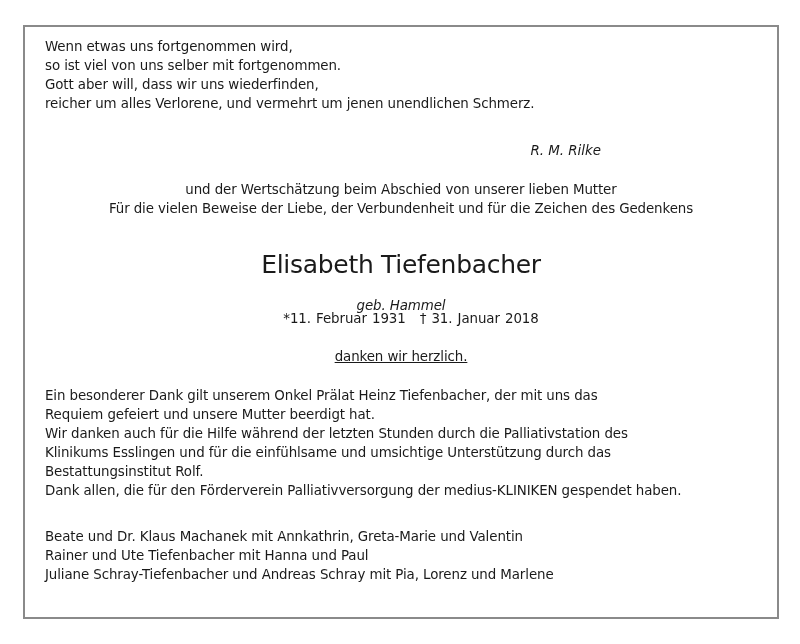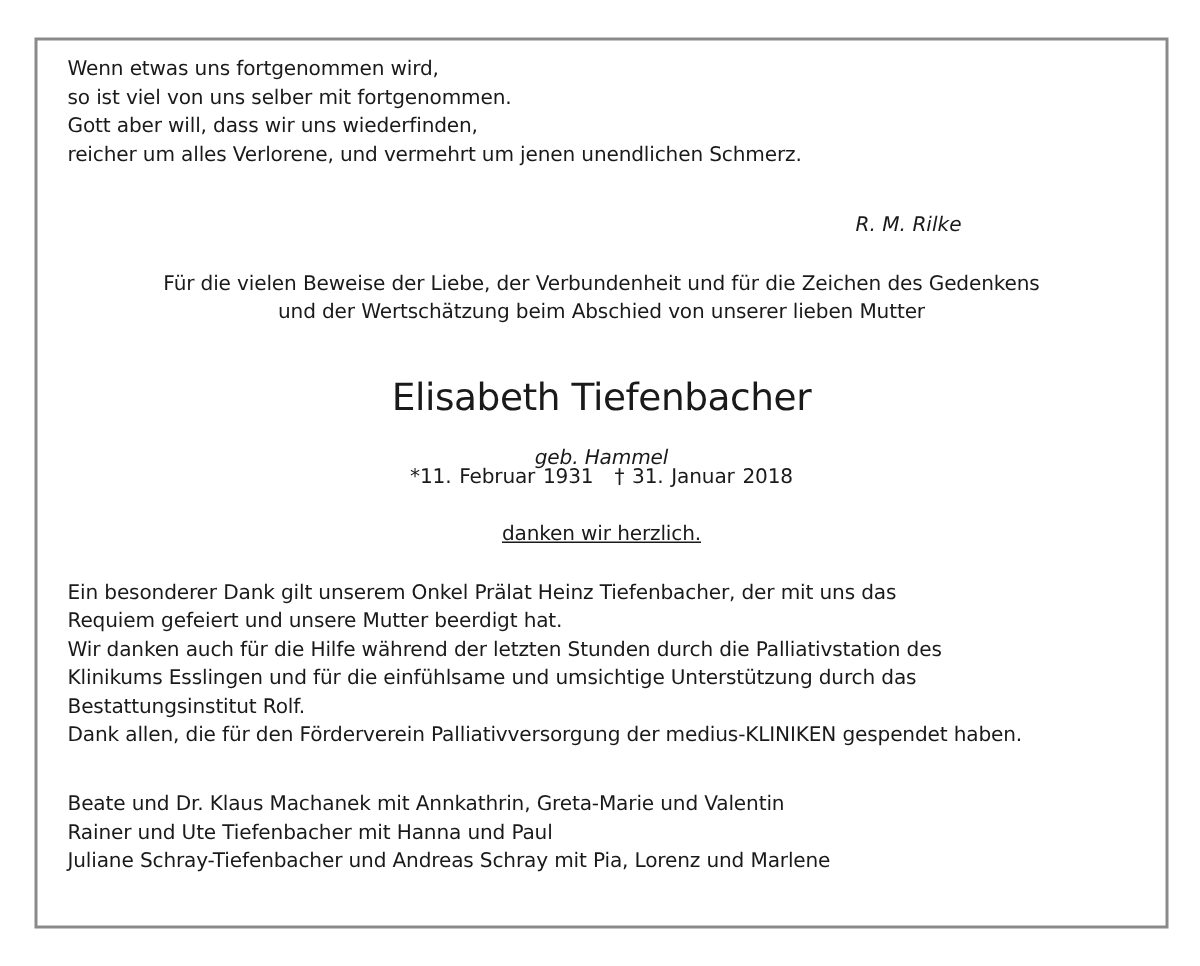--- a/index.html
+++ b/index.html
@@ -35,41 +35,40 @@
     .poem div { height: 19px; }
     .attr {
       position: absolute;
       left: 0;
       width: 601px;
       top: 141px;
       text-align: right;
       font-style: italic;
       font-size: 13.4px;
       line-height: 19px;
-      padding-left: 40px;
     }
     .center {
       position: absolute;
       left: 23px;
       width: 756px;
       text-align: center;
       font-size: 13.4px;
       line-height: 19px;
       white-space: nowrap;
       letter-spacing: -0.1px;
     }
     .intro { top: 180px; }
     .name {
       top: 249px;
       font-size: 25px;
       line-height: 32px;
       letter-spacing: -0.3px;
     }
     .maiden { top: 296px; font-style: italic; }
-    .dates { top: 309px; word-spacing: 1px; }
+    .dates { top: 309px; word-spacing: 1px; margin-left: 10px; }
     .dates .sep { display: inline-block; width: 14px; }
     .thanks { top: 347px; text-decoration: underline; }
     .body-block { left: 45px; top: 386px; }
     .body-block div { height: 19px; }
     .family { left: 45px; top: 527px; }
     .family div { height: 19px; }
   </style>
 </head>
 <body>
 
@@ -77,22 +76,22 @@
 
 <div class="txt poem">
   <div>Wenn etwas uns fortgenommen wird,</div>
   <div>so ist viel von uns selber mit fortgenommen.</div>
   <div>Gott aber will, dass wir uns wiederfinden,</div>
   <div>reicher um alles Verlorene, und vermehrt um jenen unendlichen Schmerz.</div>
 </div>
 <div class="attr">R. M. Rilke</div>
 
 <div class="center intro">
+  <div>und der Wertschätzung beim Abschied von unserer lieben Mutter</div>
   <div>Für die vielen Beweise der Liebe, der Verbundenheit und für die Zeichen des Gedenkens</div>
-  <div>und der Wertschätzung beim Abschied von unserer lieben Mutter</div>
 </div>
 
 <div class="center name">Elisabeth Tiefenbacher</div>
 <div class="center maiden">geb. Hammel</div>
 <div class="center dates">
   <span>*11. Februar 1931</span><span class="sep"></span><span>† 31. Januar 2018</span>
 </div>
 <div class="center thanks">danken wir herzlich.</div>
 
 <div class="txt body-block">

